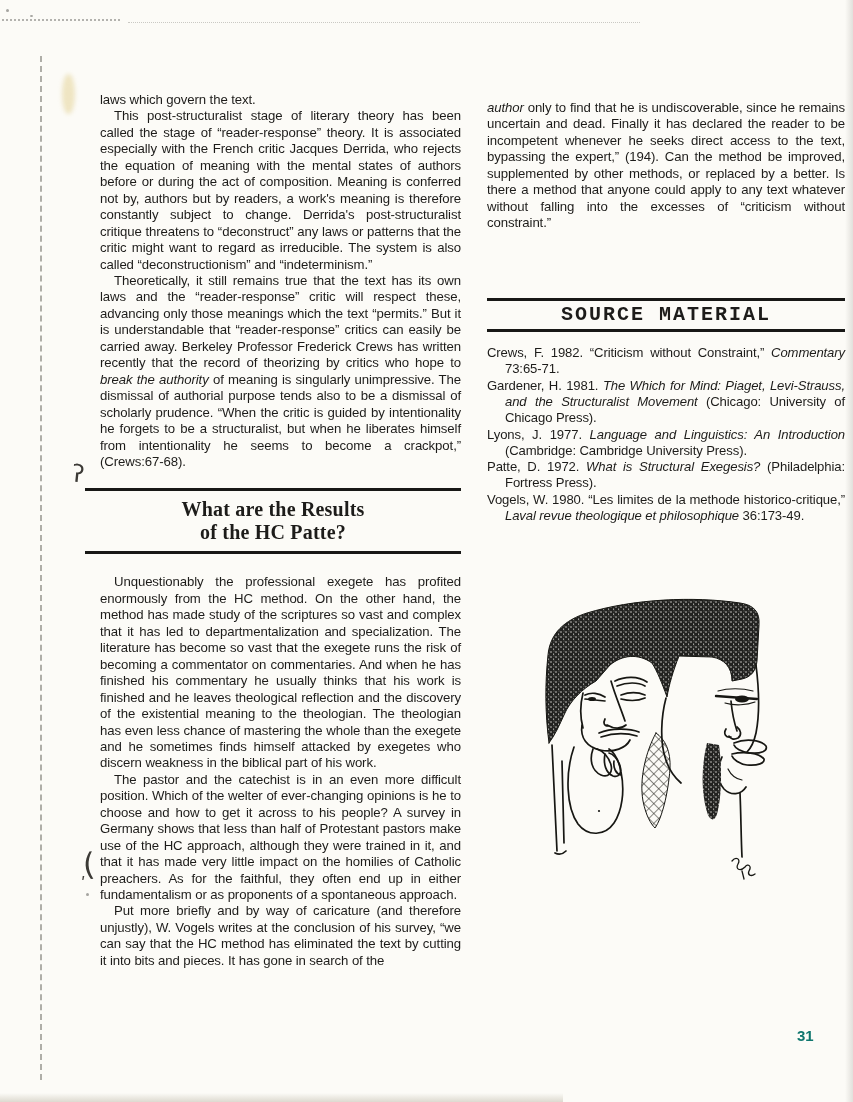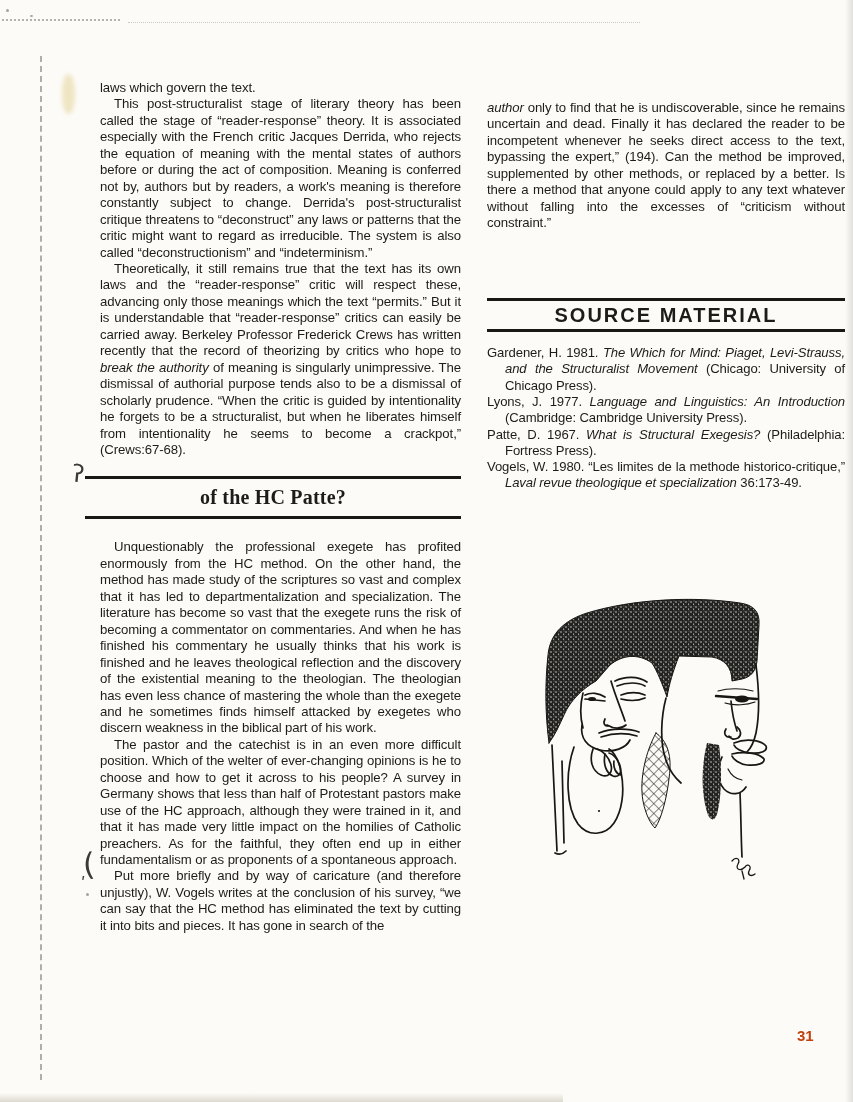--- a/index.html
+++ b/index.html
@@ -1,36 +1,36 @@
 <!DOCTYPE html>
 <html><head>
 <meta charset="utf-8">
 <style>
   html,body{margin:0;padding:0;background:#e9e8e4;}
   .page{position:relative;width:853px;height:1102px;background:#fcfbf7;overflow:hidden;
         font-family:"Liberation Sans",sans-serif;color:#1d1c1a;}
   .col{position:absolute;text-align:justify;font-size:13.2px;line-height:16.45px;letter-spacing:-0.1px;}
-  .col-left{left:100px;top:80px;width:361px;}
+  .col-left{left:100px;top:92px;width:361px;}
   .col-right{left:487px;top:100px;width:358px;}
   p{margin:0;padding:0;}
   p.ind{text-indent:14px;}
   i{font-style:italic;}
   .sec-head{margin-left:-15px;width:calc(100% + 15px);}
   .sec-head .rule{border:none;border-top:3px solid #181816;margin:0;}
   .head-title{font-family:"Liberation Serif",serif;font-size:20px;font-weight:700;
               text-align:center;line-height:23px;letter-spacing:0.2px;padding:7px 0;}
   .results-head{margin-top:18px;}
   .results-body{margin-top:20px;}
   .source-head{margin-top:66px;}
-  .src-title{font-family:Liberation Sans, sans-serif;font-size:20px;font-weight:700;
+  .src-title{font-family:Liberation Mono, monospace;font-size:20px;font-weight:700;
              text-align:center;letter-spacing:2px;padding:6px 0;}
   .refs{margin-top:13px;font-size:13.1px;line-height:16.3px;}
   .ref{text-indent:-18px;padding-left:18px;text-align:justify;}
   .illustration{position:absolute;left:535px;top:595px;width:300px;height:300px;}
-  .page-num{position:absolute;left:797px;top:1027px;font-size:15px;font-weight:700;color:#c2410c;}
+  .page-num{position:absolute;left:797px;top:1027px;font-size:15px;font-weight:700;color:#0f766e;}
   .crease{position:absolute;left:40px;top:56px;height:1024px;width:0;
           border-left:2px dashed rgba(70,66,60,0.42);}
   .top-dots-a{position:absolute;top:19px;left:2px;width:118px;border-top:2px dotted rgba(90,88,84,0.45);}
   .top-dots-b{position:absolute;top:22px;left:128px;width:512px;border-top:1px dotted rgba(110,108,100,0.35);}
   .speck{position:absolute;background:rgba(80,78,74,0.5);border-radius:50%;}
   .smudge{position:absolute;left:62px;top:74px;width:13px;height:40px;border-radius:50%;
           background:rgba(214,190,96,0.35);filter:blur(2px);}
   .right-shade{position:absolute;right:0;top:0;width:8px;height:100%;
           background:linear-gradient(to left,rgba(120,118,110,0.20),rgba(0,0,0,0));}
   .bottom-shade{position:absolute;left:0;bottom:0;width:66%;height:9px;
@@ -61,20 +61,21 @@
   <div class="mark speck mark-dot"></div>
 
   <div class="col col-left">
     <p><span>laws which govern the text.</span></p>
     <p class="ind"><span>This post-structuralist stage of literary theory has been called the stage of “reader-response” theory. It is associated especially with the French critic Jacques Derrida, who rejects the equation of meaning with the mental states of authors before or during the act of composition. Meaning is conferred not by, authors but by readers, a work's meaning is therefore constantly subject to change. Derrida's post-structuralist critique threatens to “deconstruct” any laws or patterns that the critic might want to regard as irreducible. The system is also called “deconstructionism” and “indeterminism.”</span></p>
     <p class="ind"><span>Theoretically, it still remains true that the text has its own laws and the “reader-response” critic will respect these, advancing only those meanings which the text “permits.” But it is understandable that “reader-response” critics can easily be carried away. Berkeley Professor Frederick Crews has written recently that the record of theorizing by critics who hope to </span><i>break the authority</i><span> of meaning is singularly unimpressive. The dismissal of authorial purpose tends also to be a dismissal of scholarly prudence. “When the critic is guided by intentionality he forgets to be a structuralist, but when he liberates himself from intentionality he seems to become a crackpot,” (Crews:67-68).</span></p>
 
     <div class="sec-head results-head">
       <div class="rule"></div>
       <div class="head-title">
+        <div>What are the Results</div>
         <div>of the HC Patte?</div>
       </div>
       <div class="rule"></div>
     </div>
 
     <div class="results-body">
       <p class="ind"><span>Unquestionably the professional exegete has profited enormously from the HC method. On the other hand, the method has made study of the scriptures so vast and complex that it has led to departmentalization and specialization. The literature has become so vast that the exegete runs the risk of becoming a commentator on commentaries. And when he has finished his commentary he usually thinks that his work is finished and he leaves theological reflection and the discovery of the existential meaning to the theologian. The theologian has even less chance of mastering the whole than the exegete and he sometimes finds himself attacked by exegetes who discern weakness in the biblical part of his work.</span></p>
       <p class="ind"><span>The pastor and the catechist is in an even more difficult position. Which of the welter of ever-changing opinions is he to choose and how to get it across to his people? A survey in Germany shows that less than half of Protestant pastors make use of the HC approach, although they were trained in it, and that it has made very little impact on the homilies of Catholic preachers. As for the faithful, they often end up in either fundamentalism or as proponents of a spontaneous approach.</span></p>
       <p class="ind"><span>Put more briefly and by way of caricature (and therefore unjustly), W. Vogels writes at the conclusion of his survey, “we can say that the HC method has eliminated the text by cutting it into bits and pieces. It has gone in search of the</span></p>
     </div>
@@ -83,24 +84,25 @@
   <div class="col col-right">
     <p><i>author</i><span> only to find that he is undiscoverable, since he remains uncertain and dead. Finally it has declared the reader to be incompetent whenever he seeks direct access to the text, bypassing the expert,” (194). Can the method be improved, supplemented by other methods, or replaced by a better. Is there a method that anyone could apply to any text whatever without falling into the excesses of “criticism without constraint.”</span></p>
 
     <div class="sec-head source-head" style="margin-left:0;width:100%;">
       <div class="rule"></div>
       <div class="src-title">SOURCE MATERIAL</div>
       <div class="rule"></div>
     </div>
 
     <div class="refs">
+      <div class="ref"><span>Crews, F. 1982. “Criticism without Constraint,” </span><i>Commentary</i><span> 73:65-71.</span></div>
       <div class="ref"><span>Gardener, H. 1981. </span><i>The Which for Mind: Piaget, Levi-Strauss, and the Structuralist Movement</i><span> (Chicago: University of Chicago Press).</span></div>
       <div class="ref"><span>Lyons, J. 1977. </span><i>Language and Linguistics: An Introduction</i><span> (Cambridge: Cambridge University Press).</span></div>
-      <div class="ref"><span>Patte, D. 1967. </span><i>What is Structural Exegesis?</i><span> (Philadelphia: Fortress Press).</span></div>
-      <div class="ref"><span>Vogels, W. 1980. “Les limites de la methode historico-critique,” </span><i>Laval revue theologique et specialization</i><span> 36:173-49.</span></div>
+      <div class="ref"><span>Patte, D. 1972. </span><i>What is Structural Exegesis?</i><span> (Philadelphia: Fortress Press).</span></div>
+      <div class="ref"><span>Vogels, W. 1980. “Les limites de la methode historico-critique,” </span><i>Laval revue theologique et philosophique</i><span> 36:173-49.</span></div>
     </div>
   </div>
 
   <svg class="illustration" viewBox="0 0 300 300">
     <defs>
       <pattern id="speck" width="5" height="5" patternUnits="userSpaceOnUse">
         <rect width="5" height="5" fill="#222220"></rect>
         <circle cx="1" cy="2" r="0.7" fill="#f4f3ee"></circle>
         <circle cx="3.6" cy="4.1" r="0.6" fill="#f4f3ee"></circle>
         <circle cx="4" cy="1" r="0.5" fill="#8a8a85"></circle>

